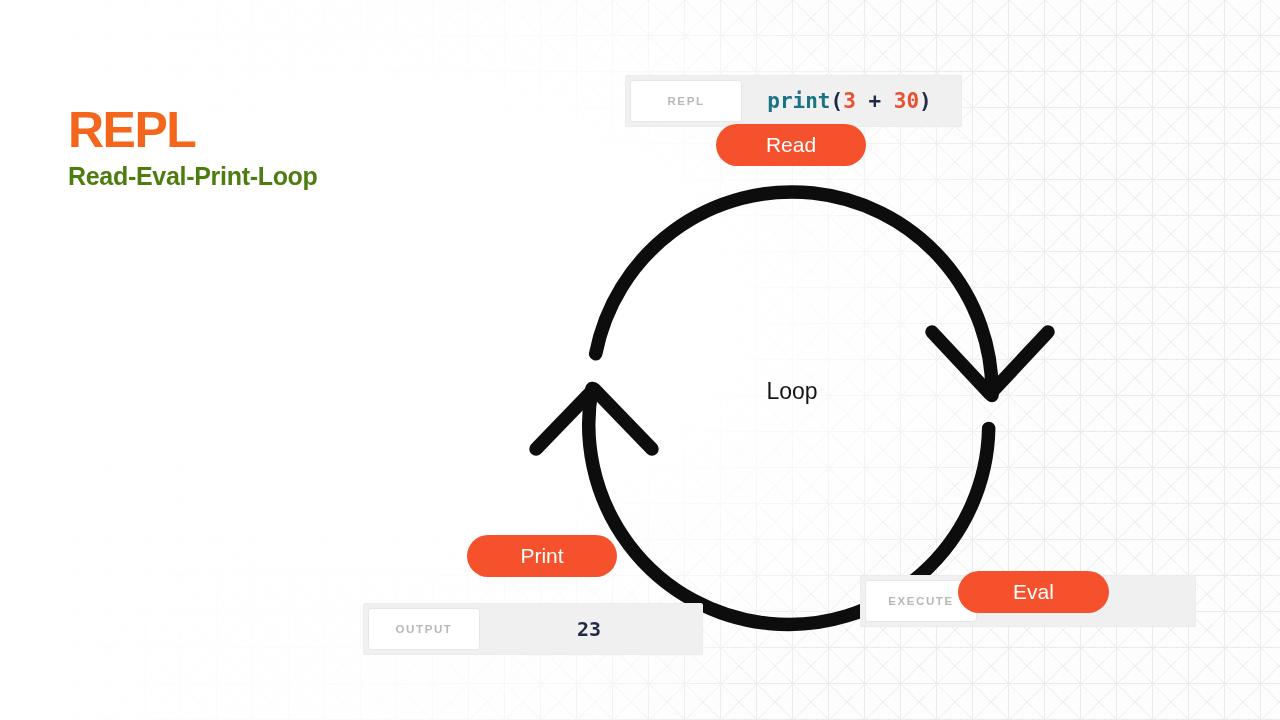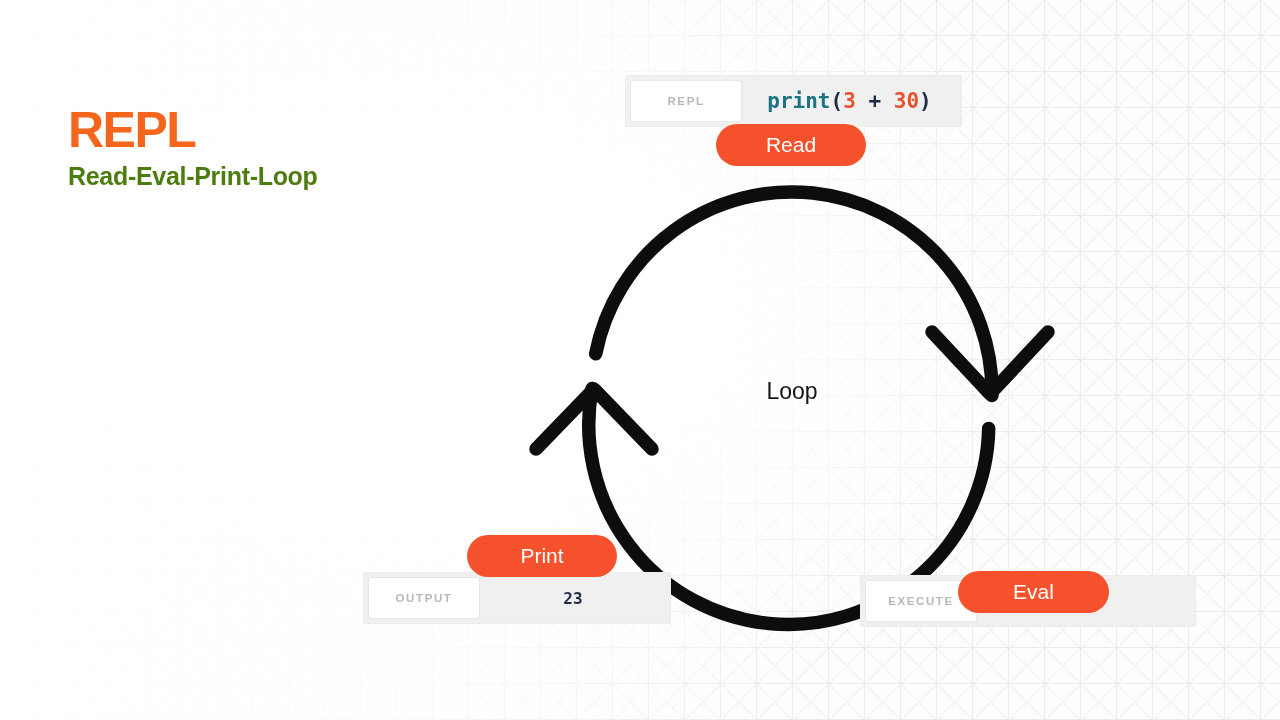--- a/index.html
+++ b/index.html
@@ -52,24 +52,24 @@
     box-sizing:border-box; padding:4px;
   }
   .io-label {
     width:110px; flex:0 0 110px; display:flex; align-items:center; justify-content:center;
     background:#ffffff; border:1px solid #e7e7e7; border-radius:3px;
     font-size:11.5px; font-weight:bold; letter-spacing:1.6px; color:#b8b8b8;
   }
   .io-value {
     flex:1; display:flex; align-items:center; justify-content:center;
     font-family:"DejaVu Sans Mono", monospace; font-weight:bold;
-    font-size:16px; color:#1f2a44;
+    font-size:20px; color:#1f2a44;
   }
   .row-input   { left:625px; top:75px;  width:337px; height:52px; }
-  .row-output  { left:363px; top:572px; width:308px; height:52px; }
+  .row-output  { left:363px; top:603px; width:340px; height:52px; }
   .row-execute { left:860px; top:575px; width:336px; height:52px; }
   .row-input .io-value { font-size:21px; }
 
   .c-fn { color:#1b7483; }
   .c-num { color:#eb502e; }
   .c-punct { color:#1f2a44; }
   .code { white-space:pre; }
 
   
   .pill {

